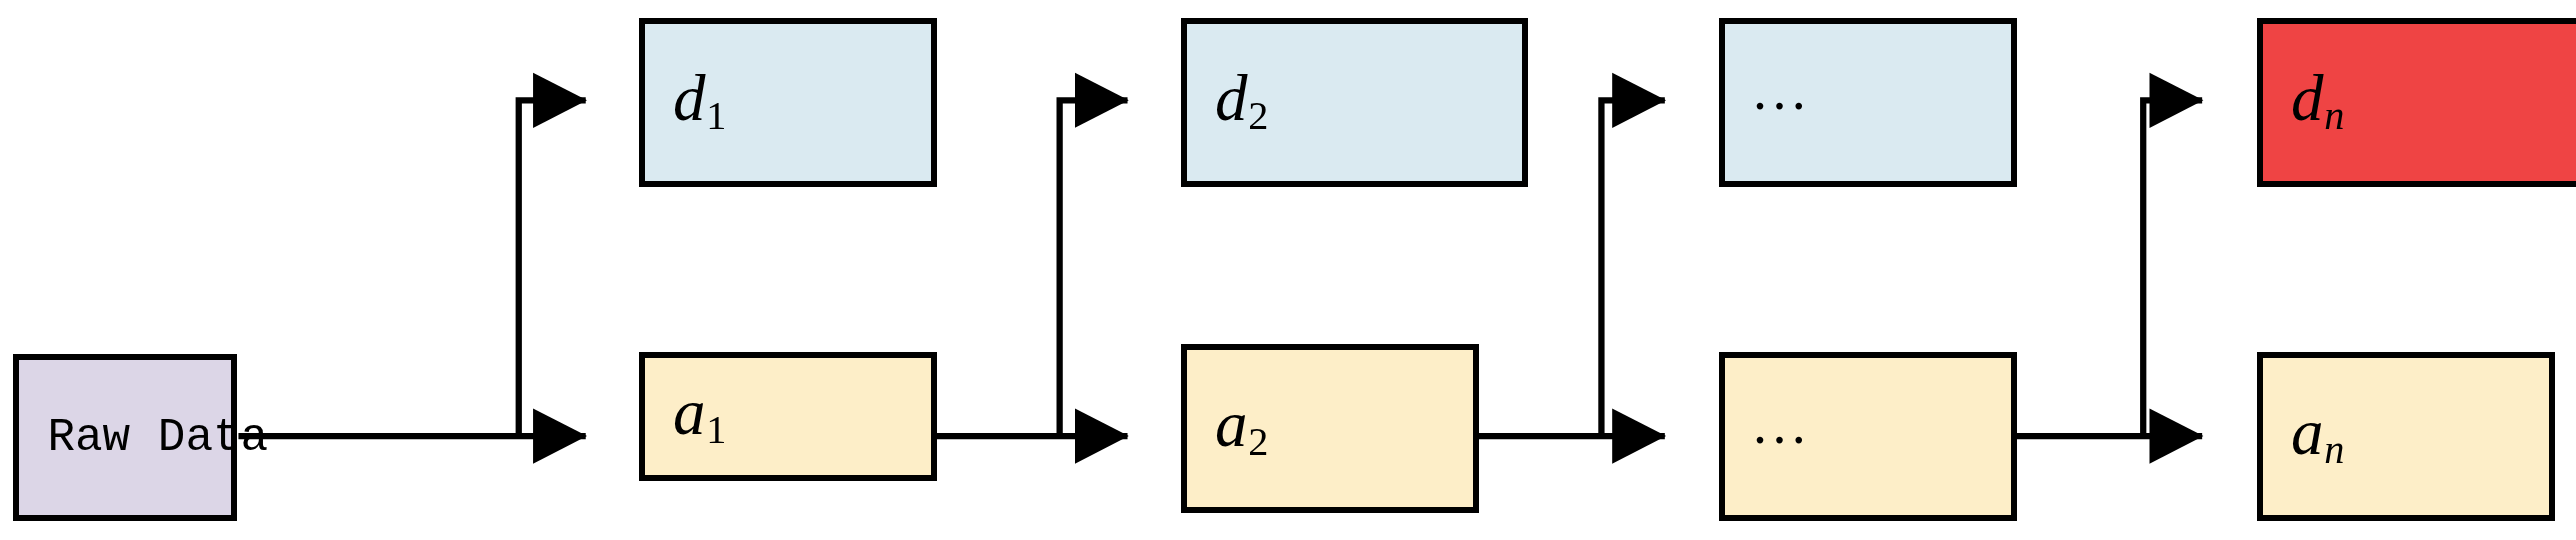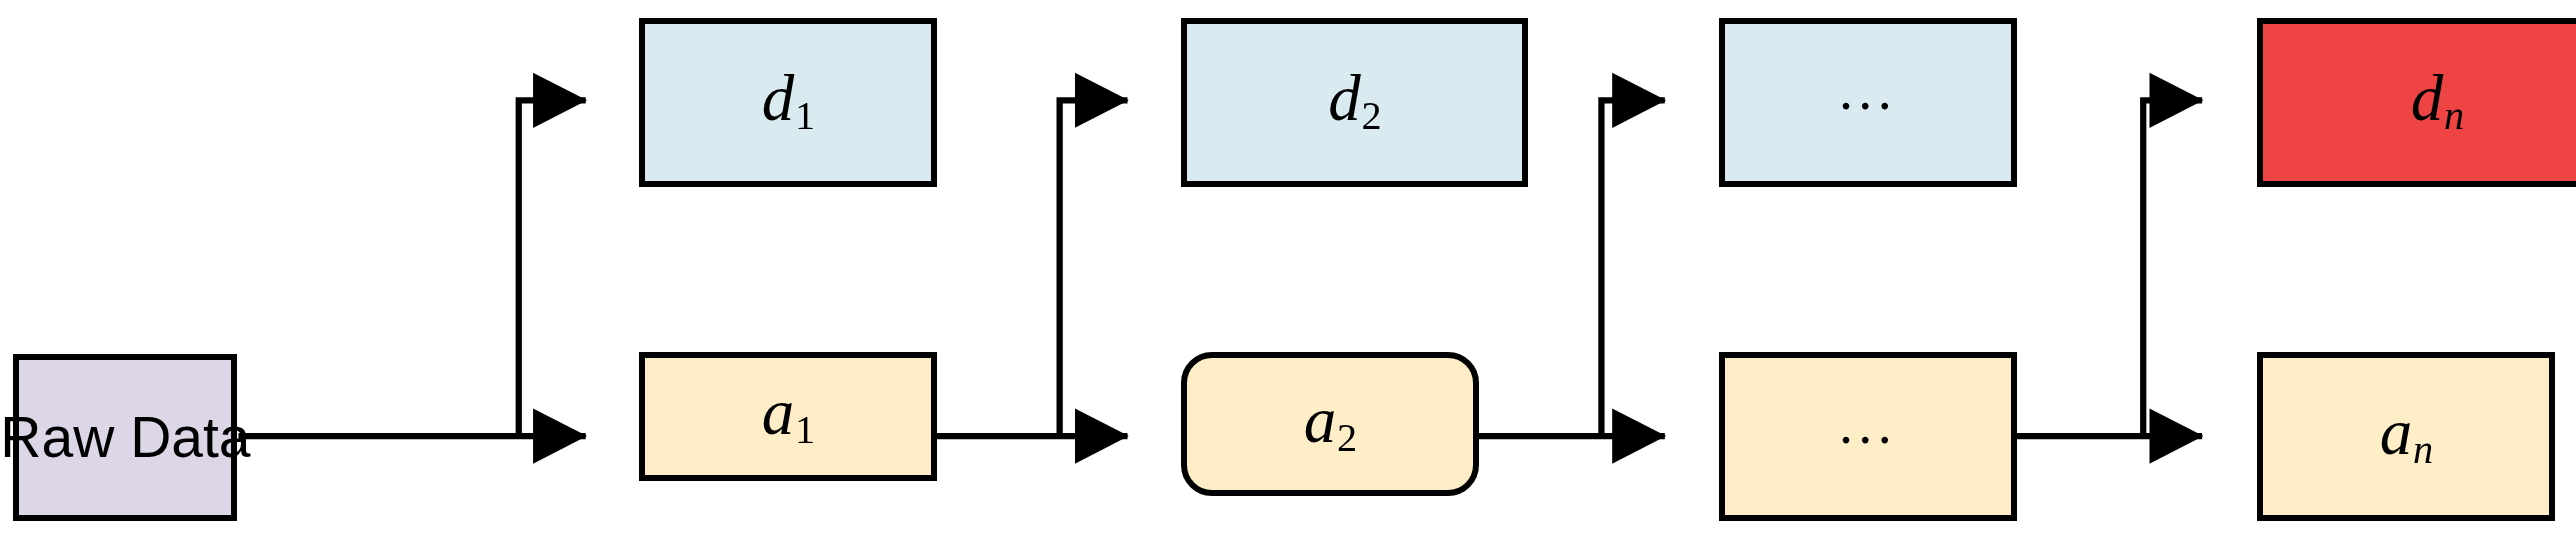--- a/index.html
+++ b/index.html
@@ -15,31 +15,31 @@
     background: #ffffff;
     overflow: hidden;
     font-family: "Liberation Serif", "DejaVu Serif", serif;
   }
   .node {
     position: absolute;
     box-sizing: border-box;
     border: 6.3px solid #000000;
     display: flex;
     align-items: center;
-    justify-content: center;
     line-height: 1;
+    padding-left: 28px;
   }
   .node-label {
     display: inline-block;
     white-space: nowrap;
   }
   .label-plain {
-    font-size: 57px;
+    font-size: 46px;
     color: #000000;
-    font-family: Liberation Sans, sans-serif;
+    font-family: Liberation Mono, monospace;
   }
   .label-math {
     font-size: 65px;
     font-style: italic;
     color: #000000;
     font-family: "Liberation Serif", "DejaVu Serif", serif;
     position: relative;
     top: -3.6px;
   }
   .label-math sub {
@@ -107,21 +107,21 @@
         <span class="node-label label-dots">...</span>
       </div>
       <div class="node" id="node-dn" style="left: 2257px; top: 18px; width: 360px; height: 169px; background: #ef4444; border-color: rgb(0, 0, 0); border-width: 6.3px;">
         <span class="node-label label-math">d<sub class="ital">n</sub></span>
       </div>
     </div>
   <div id="approx-row">
       <div class="node" id="node-a1" style="left: 639px; top: 352px; width: 298px; height: 129px; background: rgb(253, 238, 200); border-color: rgb(0, 0, 0); border-width: 6.3px;">
         <span class="node-label label-math">a<sub>1</sub></span>
       </div>
-      <div class="node" id="node-a2" style="left: 1181px; top: 352px; width: 298px; height: 144px; background: rgb(253, 238, 200); border-color: rgb(0, 0, 0); border-width: 6.3px; border-radius: 31px;">
+      <div class="node" id="node-a2" style="left: 1181px; top: 344px; width: 298px; height: 169px; background: rgb(253, 238, 200); border-color: rgb(0, 0, 0); border-width: 6.3px;">
         <span class="node-label label-math">a<sub>2</sub></span>
       </div>
       <div class="node" id="node-a-ellipsis" style="left: 1719px; top: 352px; width: 298px; height: 169px; background: rgb(253, 238, 200); border-color: rgb(0, 0, 0); border-width: 6.3px;">
         <span class="node-label label-dots">...</span>
       </div>
       <div class="node" id="node-an" style="left: 2257px; top: 352px; width: 298px; height: 169px; background: rgb(253, 238, 200); border-color: rgb(0, 0, 0); border-width: 6.3px;">
         <span class="node-label label-math">a<sub class="ital">n</sub></span>
       </div>
     </div>
 </div>

